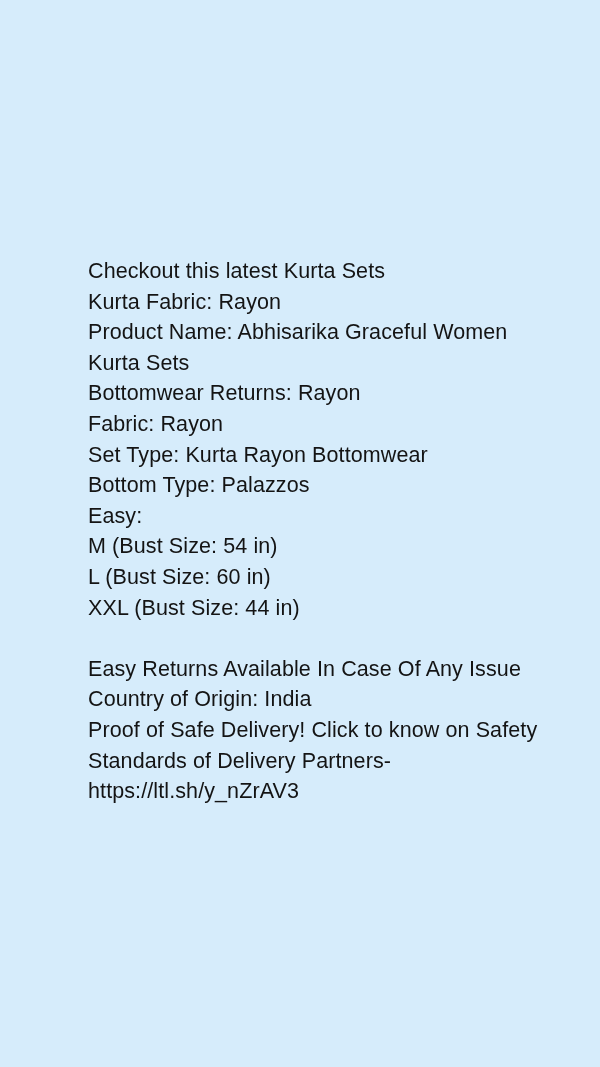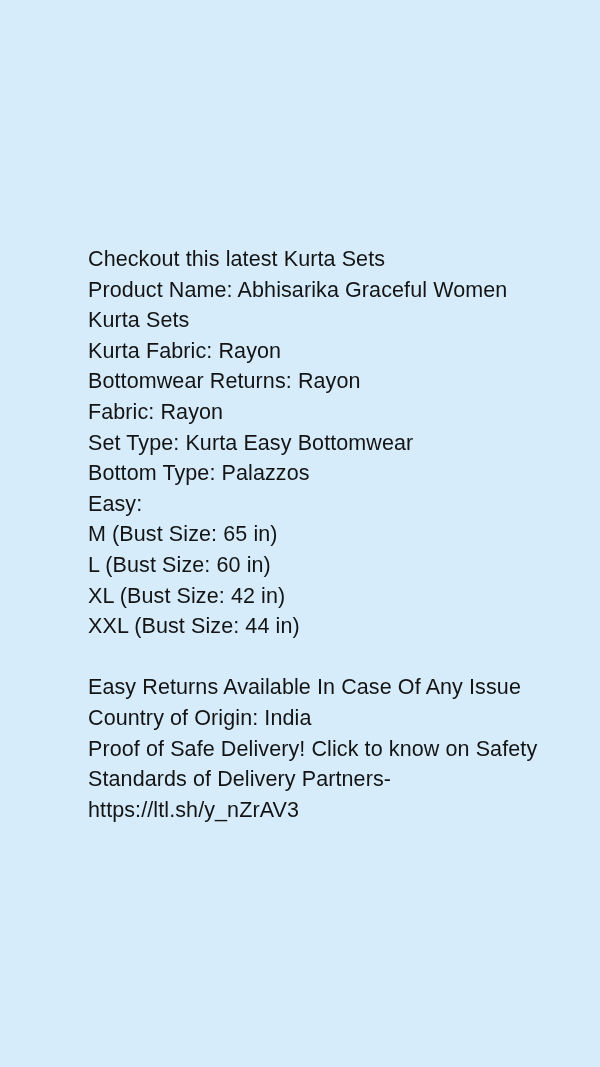--- a/index.html
+++ b/index.html
@@ -16,21 +16,21 @@
   .page {
     position: relative;
     width: 600px;
     height: 1067px;
     background: #d6ecfb;
     box-sizing: border-box;
   }
   .text-block {
     position: absolute;
     left: 88px;
-    top: 244px;
+    top: 256px;
     width: 470px;
     color: #141414;
     font-size: 21.5px;
     line-height: 30.6px;
     font-family: "Liberation Sans", sans-serif;
     letter-spacing: 0.1px;
   }
   .line {
     white-space: pre-wrap;
     word-break: break-word;
@@ -38,29 +38,28 @@
   .line.blank {
     height: 30.6px;
   }
 </style>
 </head>
 <body>
 
 <div class="page">
   <div class="text-block">
     <div class="line">Checkout this latest Kurta Sets</div>
+    <div class="line">Kurta Fabric: Rayon</div>
     <div class="line">Product Name: Abhisarika Graceful Women Kurta Sets</div>
-    <div class="line">Kurta Fabric: Rayon</div>
     <div class="line">Bottomwear Returns: Rayon</div>
     <div class="line">Fabric: Rayon</div>
-    <div class="line">Set Type: Kurta Easy Bottomwear</div>
+    <div class="line">Set Type: Kurta Rayon Bottomwear</div>
     <div class="line">Bottom Type: Palazzos</div>
     <div class="line">Easy:</div>
-    <div class="line">M (Bust Size: 65 in)</div>
+    <div class="line">M (Bust Size: 54 in)</div>
     <div class="line">L (Bust Size: 60 in)</div>
-    <div class="line">XL (Bust Size: 42 in)</div>
     <div class="line">XXL (Bust Size: 44 in)</div>
     <div class="line blank"></div>
     <div class="line">Easy Returns Available In Case Of Any Issue</div>
     <div class="line">Country of Origin: India</div>
     <div class="line">Proof of Safe Delivery! Click to know on Safety Standards of Delivery Partners- https://ltl.sh/y_nZrAV3</div>
   </div>
 </div>
 
 </body></html>

